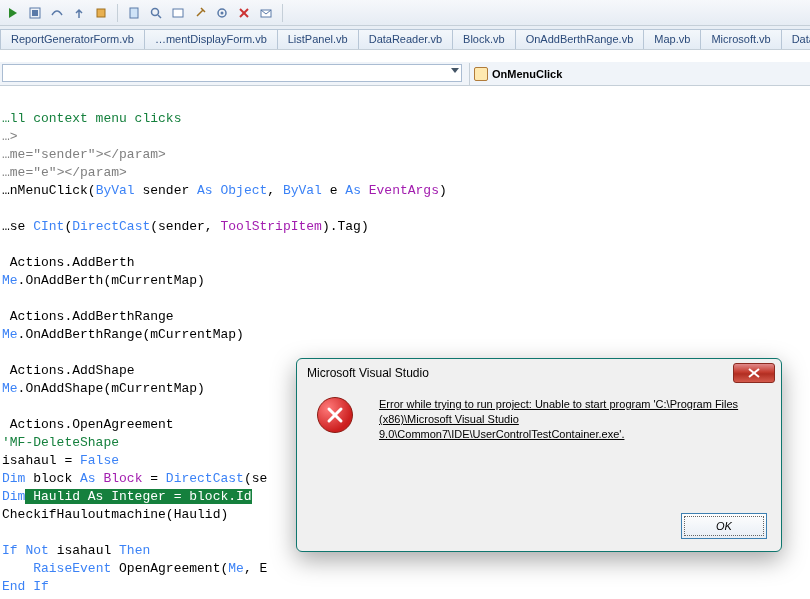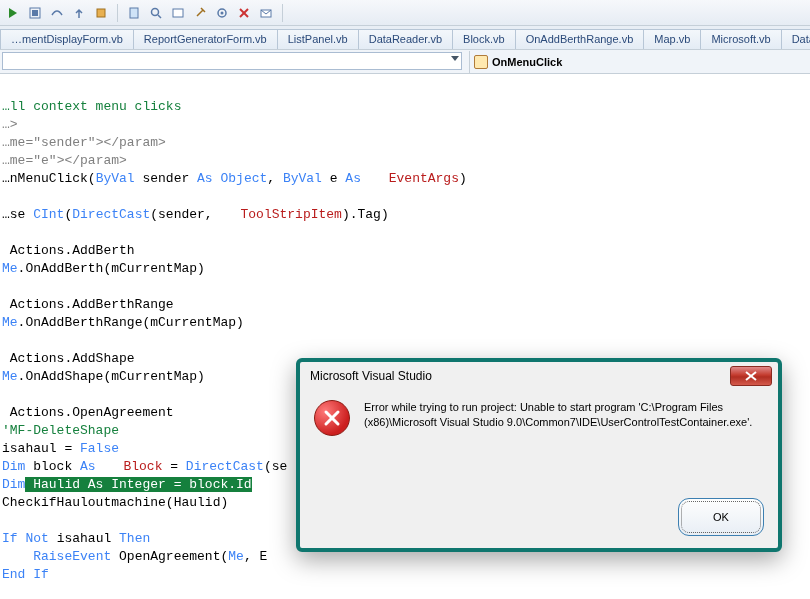--- a/index.html
+++ b/index.html
@@ -47,20 +47,21 @@
     color: #2b4a7a;
     white-space: nowrap;
     cursor: pointer;
   }
   .navbar {
     height: 24px;
     background: #f0f4f9;
     border-bottom: 1px solid #c5cfd8;
     display: flex;
     align-items: center;
+    margin-top: 12px;
   }
   .navleft { flex:1; }
   .navdd {
     font-size: 11px;
     background: #fff;
     border: 1px solid #aabcd2;
     height: 18px;
     min-width: 16px;
     display: inline-block;
     margin-right: 6px;
@@ -89,29 +90,29 @@
     font-family: Consolas, "Courier New", monospace;
     font-size: 13px;
     line-height: 18px;
     padding: 6px 0 0 2px;
     color:#000;
     white-space: pre;
   }
   .c-green { color:#15803d; }
   .c-grey { color:#808080; }
   .c-blue { color:#3b82f6; }
-  .c-tealtype { color:#b91c1c;margin-left:20px; }
+  .c-tealtype { color:#a21caf; }
   .hl { background:#15803d; color:#fff; }
   
   .dlg {
     position:absolute;
     left:296px; top:358px;
     width:486px; height:194px;
     background:#f0f0f0;
-    border:4px solid #0f766e;
+    border:1px solid #0f766e;
     border-radius:6px;
     box-shadow: 0 8px 24px rgba(0,0,0,0.35);
     font-family:"Segoe UI",Tahoma,sans-serif;
   }
   .dlg-title {
     height:28px;
     display:flex; align-items:center;
     padding:0 6px 0 10px;
     font-size:12px;
     color:#000;
@@ -121,49 +122,51 @@
     width:42px; height:20px;
     border-radius:3px;
     background: linear-gradient(#e08a8a,#c43b2e 45%,#b12e22 55%,#d45a4c);
     border:1px solid #8a2a20;
     display:flex;align-items:center;justify-content:center;
     color:#fff;font-weight:bold;
     cursor:pointer;
   }
   .dlg-body {
     display:flex;
-    padding:10px 14px 0 14px;
-    gap:14px;
+    padding:10px 14px 0 20px;
+    gap:26px;
+    text-decoration:underline;
   }
   .dlg-icon {
     width:36px;height:36px;border-radius:50%;
     background: radial-gradient(circle at 30% 30%, #ff7a7a, #cc1f1f 70%);
     display:flex;align-items:center;justify-content:center;
     color:#fff;font-weight:bold;font-size:22px;
     flex-shrink:0;
     border:1px solid #8a1a12;
   }
   .dlg-text {
     font-size:11px;
     color:#000;
     line-height:15px;
   }
   .dlg-text p { margin-bottom:10px; }
   .dlg-foot {
     position:absolute; right:14px; bottom:12px;
   }
   .dlg-btn {
-    width:86px; height:38px;
+    width:86px; height:26px;
     background: linear-gradient(#fefefe,#e8eef5);
     border:1px solid #3c7fb1;
-    border-radius:11px;
+    border-radius:0;
     font-size:11px;
     cursor:pointer;
     outline: 1px dotted #666;
     outline-offset:-4px;
+    font-style:italic;
   }
   svg { display:block; }
 </style>
 </head>
 <body>
 
 <div class="toolbar">
   <div class="tbtn">
     <svg width="10" height="10">
         <polygon points="1,0 9,5 1,10" fill="#2a8a2a"></polygon>
@@ -227,22 +230,22 @@
   <div class="tbtn">
     <svg width="12" height="12">
         <rect x="1" y="3" width="10" height="7" fill="#fff" stroke="#5a7aa8"></rect>
         <path d="M1 3 L6 7 L11 3" fill="none" stroke="#5a7aa8"></path>
       </svg>
   </div>
   <div class="sep"></div>
 </div>
 
 <div class="tabstrip" id="tabstrip">
+    <div class="tab">ReportGeneratorForm.vb</div>
     <div class="tab">…mentDisplayForm.vb</div>
-    <div class="tab">ReportGeneratorForm.vb</div>
     <div class="tab">ListPanel.vb</div>
     <div class="tab">DataReader.vb</div>
     <div class="tab">Block.vb</div>
     <div class="tab">OnAddBerthRange.vb</div>
     <div class="tab">Map.vb</div>
     <div class="tab">Microsoft.vb</div>
     <div class="tab">DataParamet…</div>
   </div>
 
 <div class="navbar">

